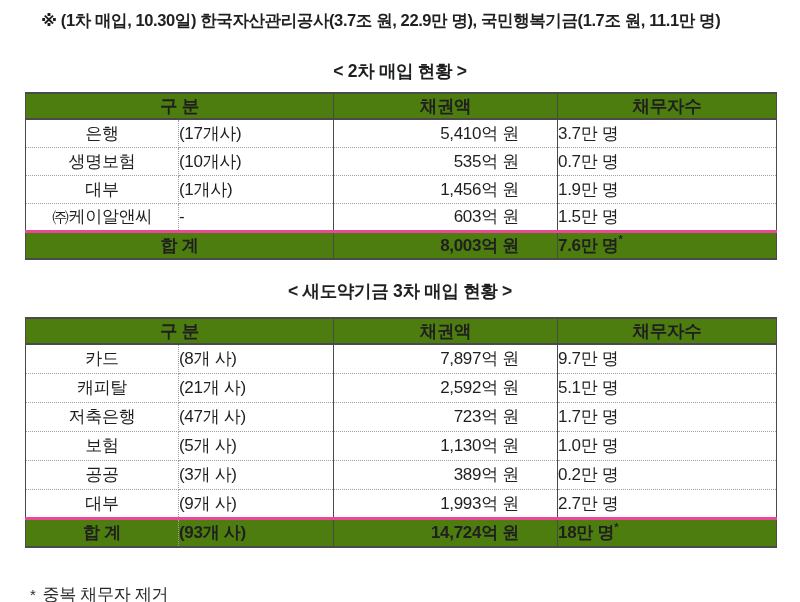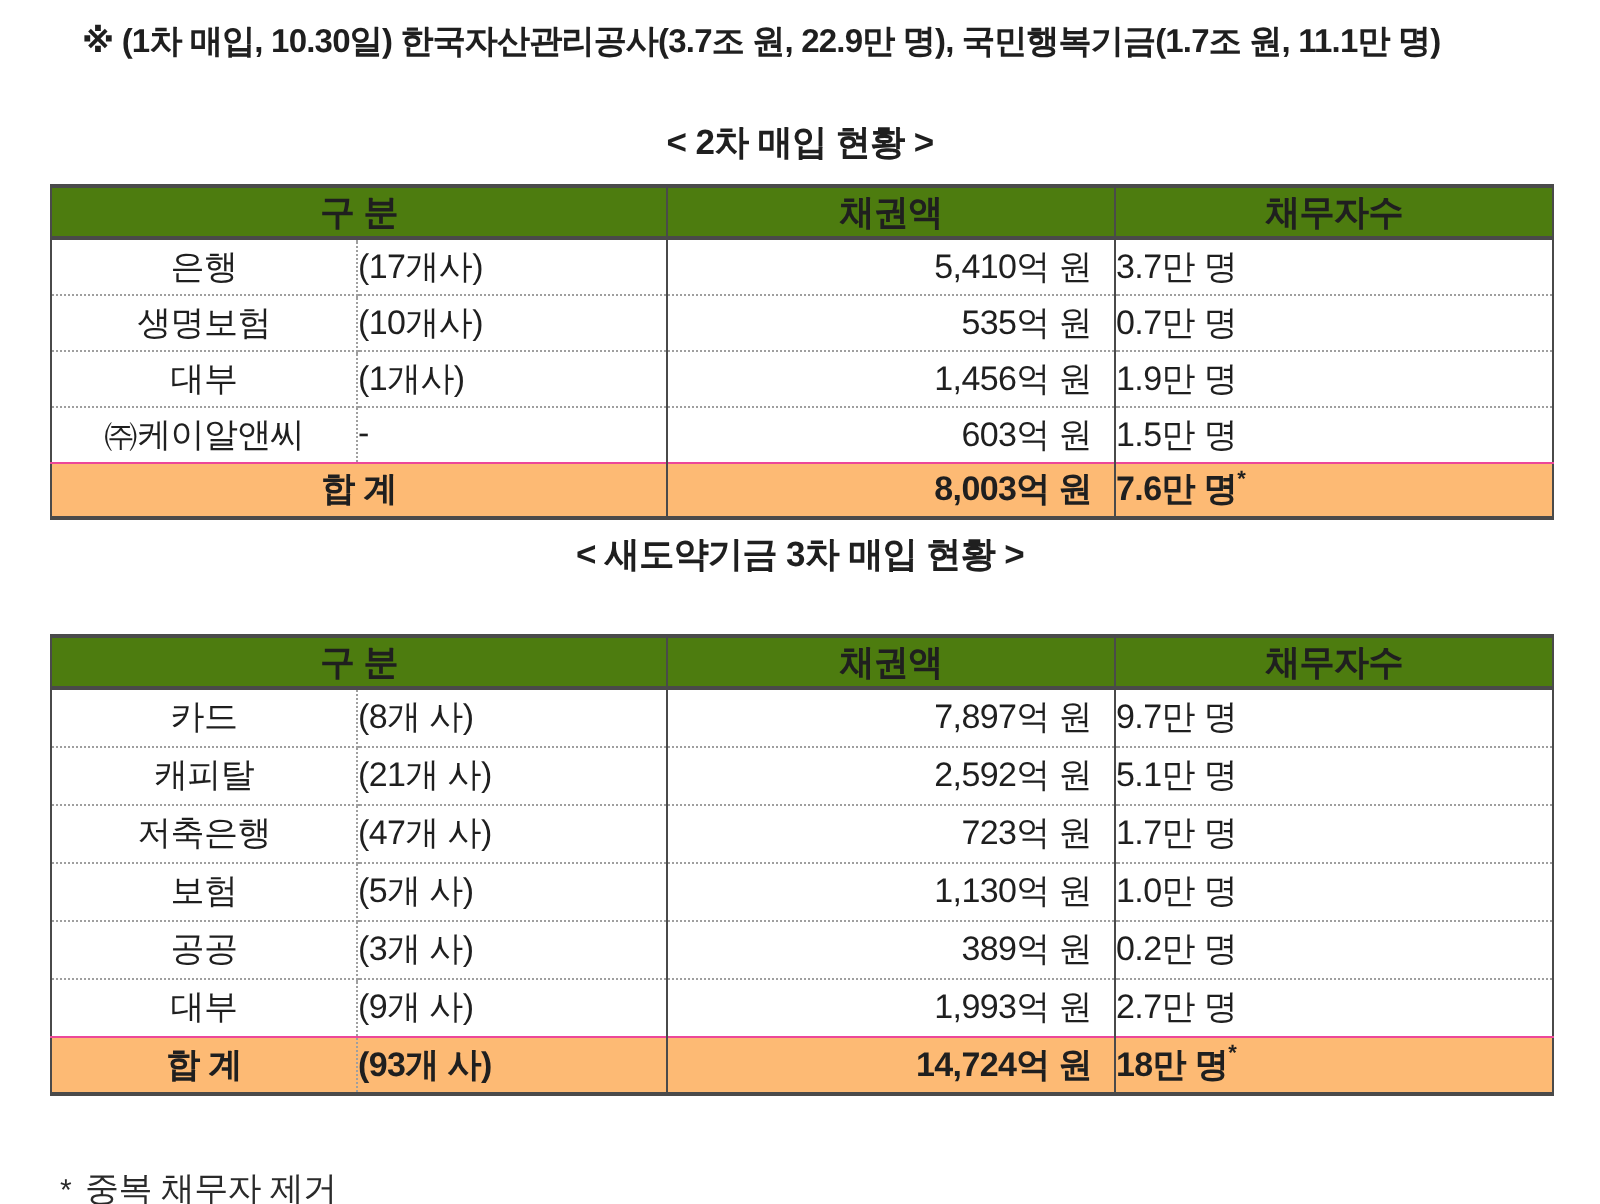--- a/index.html
+++ b/index.html
@@ -17,21 +17,21 @@
     font-size: 16.5px; letter-spacing: -0.4px; white-space: nowrap;
     font-weight: 600;
   }
 
   .tbl-title {
     position: absolute; left: 0; width: 800px;
     text-align: center; font-weight: bold; font-size: 17.5px;
     letter-spacing: -0.3px;
   }
   #title1 { top: 59px; }
-  #title2 { top: 265px; text-align: center; }
+  #title2 { top: 279px; text-align: center; }
 
   table.buy {
     position: absolute; left: 25px; width: 751px;
     border-collapse: collapse; table-layout: fixed;
     font-size: 17px; letter-spacing: -0.3px;
     border: 1px solid #4a4a4a;
     border-top: 2px solid #4a4a4a;
     border-bottom: 2px solid #4a4a4a;
   }
   #table1 { top: 92px; }
@@ -42,26 +42,26 @@
     font-weight: bold; font-size: 17.5px;
     height: 25px; padding: 0;
     border-bottom: 2px solid #4a4a4a;
   }
   th.h-cat, th.h-bond { border-right: 1px solid #4a4a4a; }
 
   td { height: 28px; padding: 0; border-bottom: 1px dotted #9f9f9f; }
   #table2 td { height: 29px; }
   td.name    { text-align: center; border-right: 1px dotted #9f9f9f; }
   td.count   { border-right: 1px solid #4a4a4a; }
-  td.bond    { text-align: right; padding-right: 11px; border-right: 1px solid #4a4a4a; }
+  td.bond    { text-align: right; padding-right: 38px; border-right: 1px solid #4a4a4a; }
   td.debtors { text-align: left; padding-right: 9px; }
 
   tr.total td {
-    background: #fdba74; font-weight: bold;
-    border-top: 1px solid #ec4899; border-bottom: none;
+    background: #4d7c0f; font-weight: bold;
+    border-top: 3px solid #ec4899; border-bottom: none;
   }
   tr.total td.merged { text-align: center; border-right: 1px solid #4a4a4a; }
 
   sup.star { font-size: 11px; line-height: 0; position: relative; top: -1px; font-weight: bold; }
 
   .footnote {
     position: absolute; left: 30px; top: 563px;
     font-size: 17px; letter-spacing: -0.3px; color: #2a2a2a; margin-top: 20px;
   }
   .footnote .mark { font-size: 15px; margin-right: 7px; }

